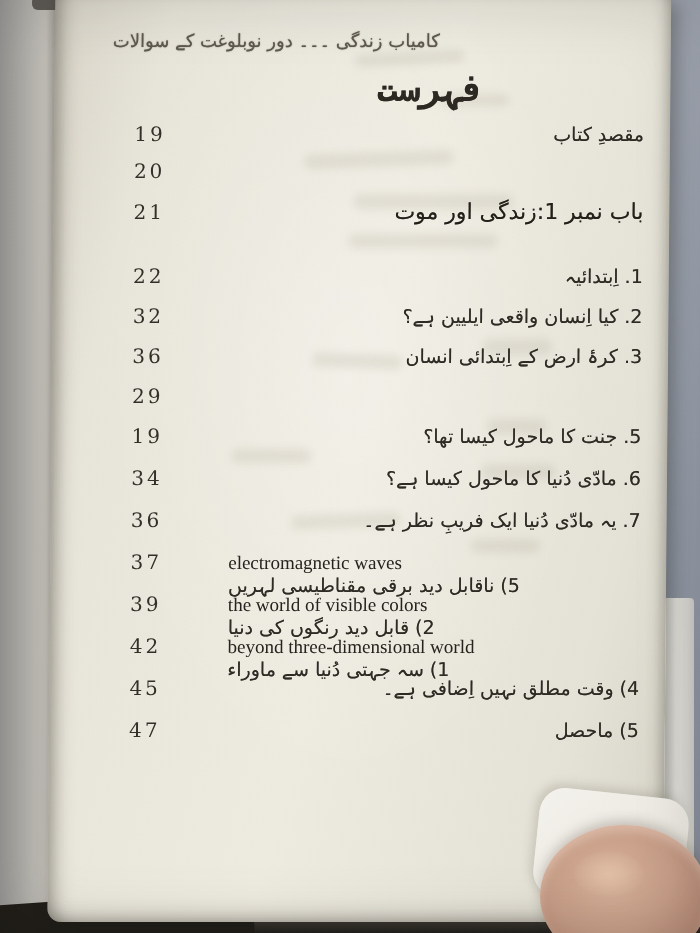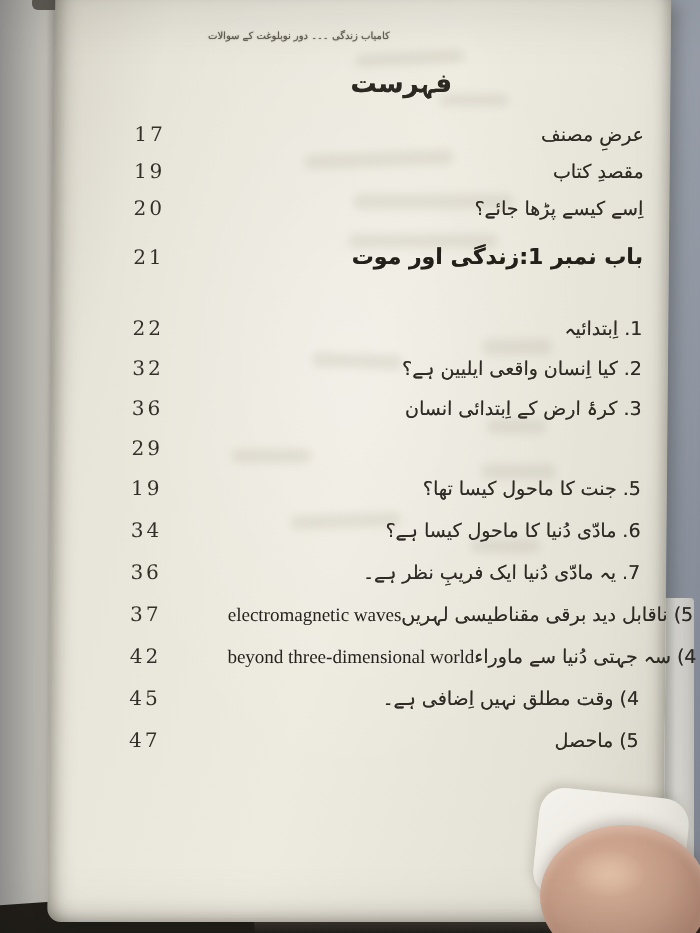--- a/index.html
+++ b/index.html
@@ -63,54 +63,55 @@
   .s7{left:435px;top:425px;width:60px;height:15px;}
   .s8{left:430px;top:470px;width:75px;height:15px;}
   .s9{left:260px;top:360px;width:90px;height:14px;transform:rotate(2deg);}
   .s10{left:180px;top:455px;width:80px;height:14px;}
   .s11{left:240px;top:520px;width:110px;height:14px;transform:rotate(-2deg);}
   .s12{left:420px;top:545px;width:70px;height:14px;}
 
   
   .running-header{
     position:absolute;top:36px;left:58px;width:372px;
-    text-align:center;direction:rtl;
-    font-size:10px;color:#5d594f;
+    text-align:left;direction:rtl;
+    font-size:18px;color:#5d594f;
     text-shadow:0 0 1.2px rgba(93,89,79,.85);
     white-space:nowrap;
   }
   .toc-title{
-    position:absolute;top:74px;left:296px;width:160px;text-align:left;
-    direction:rtl;font-size:26px;font-weight:bold;color:#2c2822;
+    position:absolute;top:74px;left:296px;width:160px;text-align:center;
+    direction:rtl;font-size:36px;font-weight:bold;color:#2c2822;
     text-shadow:0 0 .6px rgba(44,40,34,.7);
+    font-family:Liberation Mono, monospace;
   }
   .rows{position:absolute;top:128px;left:48px;right:26px;}
   .row{display:flex;align-items:baseline;height:37px;}
   .row .num{
     flex:0 0 96px;text-align:center;
     font-family:"DejaVu Serif",serif;font-size:20px;letter-spacing:3px;
     color:#33302a;
   }
   .row .mid{flex:1;display:flex;justify-content:flex-end;align-items:baseline;}
-  .row .mid.split{justify-content:space-between;padding-left:34px;}
+  .row .mid.split{justify-content:space-between;padding-left:34px;flex-direction:column;}
   .urdu{
     direction:rtl;unicode-bidi:plaintext;
     font-size:19px;color:#2e2a24;line-height:1.25;
     text-shadow:0 0 .5px rgba(46,42,36,.6);
     white-space:nowrap;
   }
   .latin{
     font-family:"Liberation Serif",serif;font-size:19px;color:#26231e;
     white-space:nowrap;
   }
-  .row-chapter{height:50px;margin-top:10px;}
-  .row-chapter .urdu{font-size:22px;font-weight:bold;color:#23201a;}
+  .row-chapter{height:50px;margin-top:2px;}
+  .row-chapter .urdu{font-size:22px;font-weight:normal;color:#23201a;}
   .h40{height:40px;}
   .h42{height:42px;}
-  .gap{margin-top:23px;}
+  .gap{margin-top:16px;}
   .footer-num{
     position:absolute;top:814px;right:40px;
     font-family:"DejaVu Serif",serif;font-size:20px;color:#2f2b25;
   }
 
   
   .page-corner{
     position:absolute;right:14px;bottom:30px;width:150px;height:110px;
     background:linear-gradient(135deg,#f4f2ec 0%,#e9e7df 70%,#d9d6cc 100%);
     border-radius:26px;transform:rotate(6deg);
@@ -154,39 +155,30 @@
     <div class="smudge s10"></div>
     <div class="smudge s11"></div>
     <div class="smudge s12"></div>
 
     <div class="running-header">کامیاب زندگی ۔۔۔ دور نوبلوغت کے سوالات</div>
 
     <div class="toc-title">فہرست</div>
 
     <div class="rows">
 
-      <div class="row">
-        <span class="num">17</span>
-        <span class="mid">
-            <span class="urdu">عرضِ مصنف</span>
-          </span>
-      </div>
 
       <div class="row">
         <span class="num">19</span>
         <span class="mid">
             <span class="urdu">مقصدِ کتاب</span>
           </span>
       </div>
 
       <div class="row">
         <span class="num">20</span>
-        <span class="mid">
-            <span class="urdu">اِسے کیسے پڑھا جائے؟</span>
-          </span>
       </div>
 
       <div class="row row-chapter">
         <span class="num">21</span>
         <span class="mid">
             <span class="urdu">باب نمبر 1:زندگی اور موت</span>
           </span>
       </div>
 
       <div class="row h40 gap">
@@ -236,26 +228,33 @@
       </div>
 
       <div class="row h42">
         <span class="num">37</span>
         <span class="mid split">
           <span class="latin">electromagnetic waves</span>
           <span class="urdu">5) ناقابل دید برقی مقناطیسی لہریں</span>
         </span>
       </div>
 
+      <div class="row h42">
+        <span class="num">39</span>
+        <span class="mid split">
+          <span class="latin">the world of visible colors</span>
+          <span class="urdu">2) قابل دید رنگوں کی دنیا</span>
+        </span>
+      </div>
 
       <div class="row h42">
         <span class="num">42</span>
         <span class="mid split">
           <span class="latin">beyond three-dimensional world</span>
-          <span class="urdu">4) سہ جہتی دُنیا سے ماوراء</span>
+          <span class="urdu">1) سہ جہتی دُنیا سے ماوراء</span>
         </span>
       </div>
 
       <div class="row h42">
         <span class="num">45</span>
         <span class="mid">
             <span class="urdu">4) وقت مطلق نہیں اِضافی ہے۔</span>
           </span>
       </div>
 

